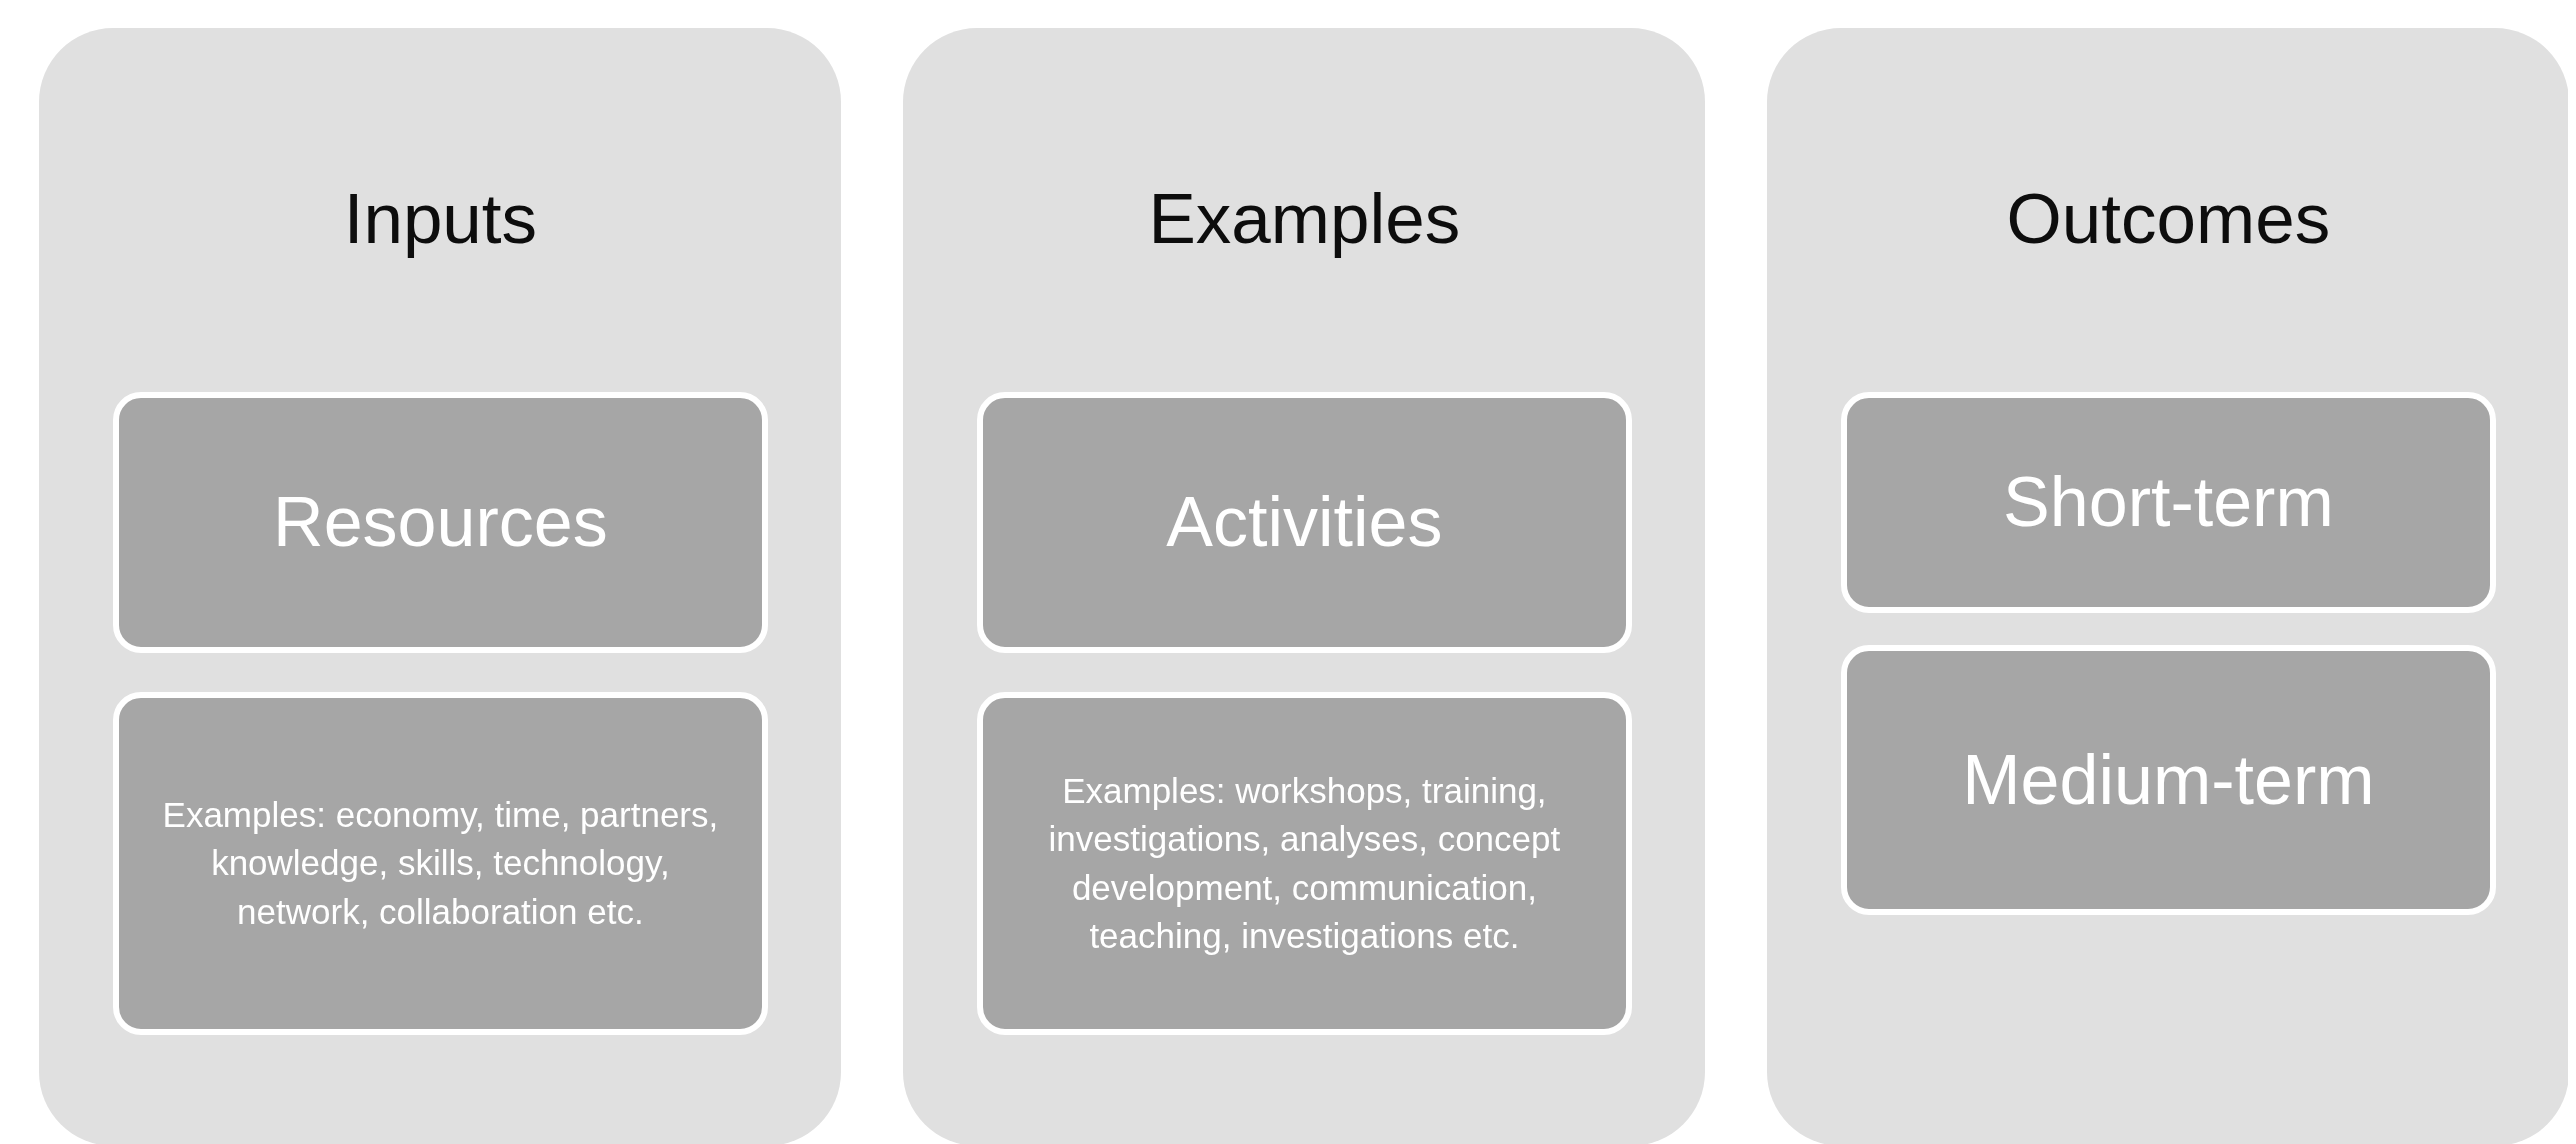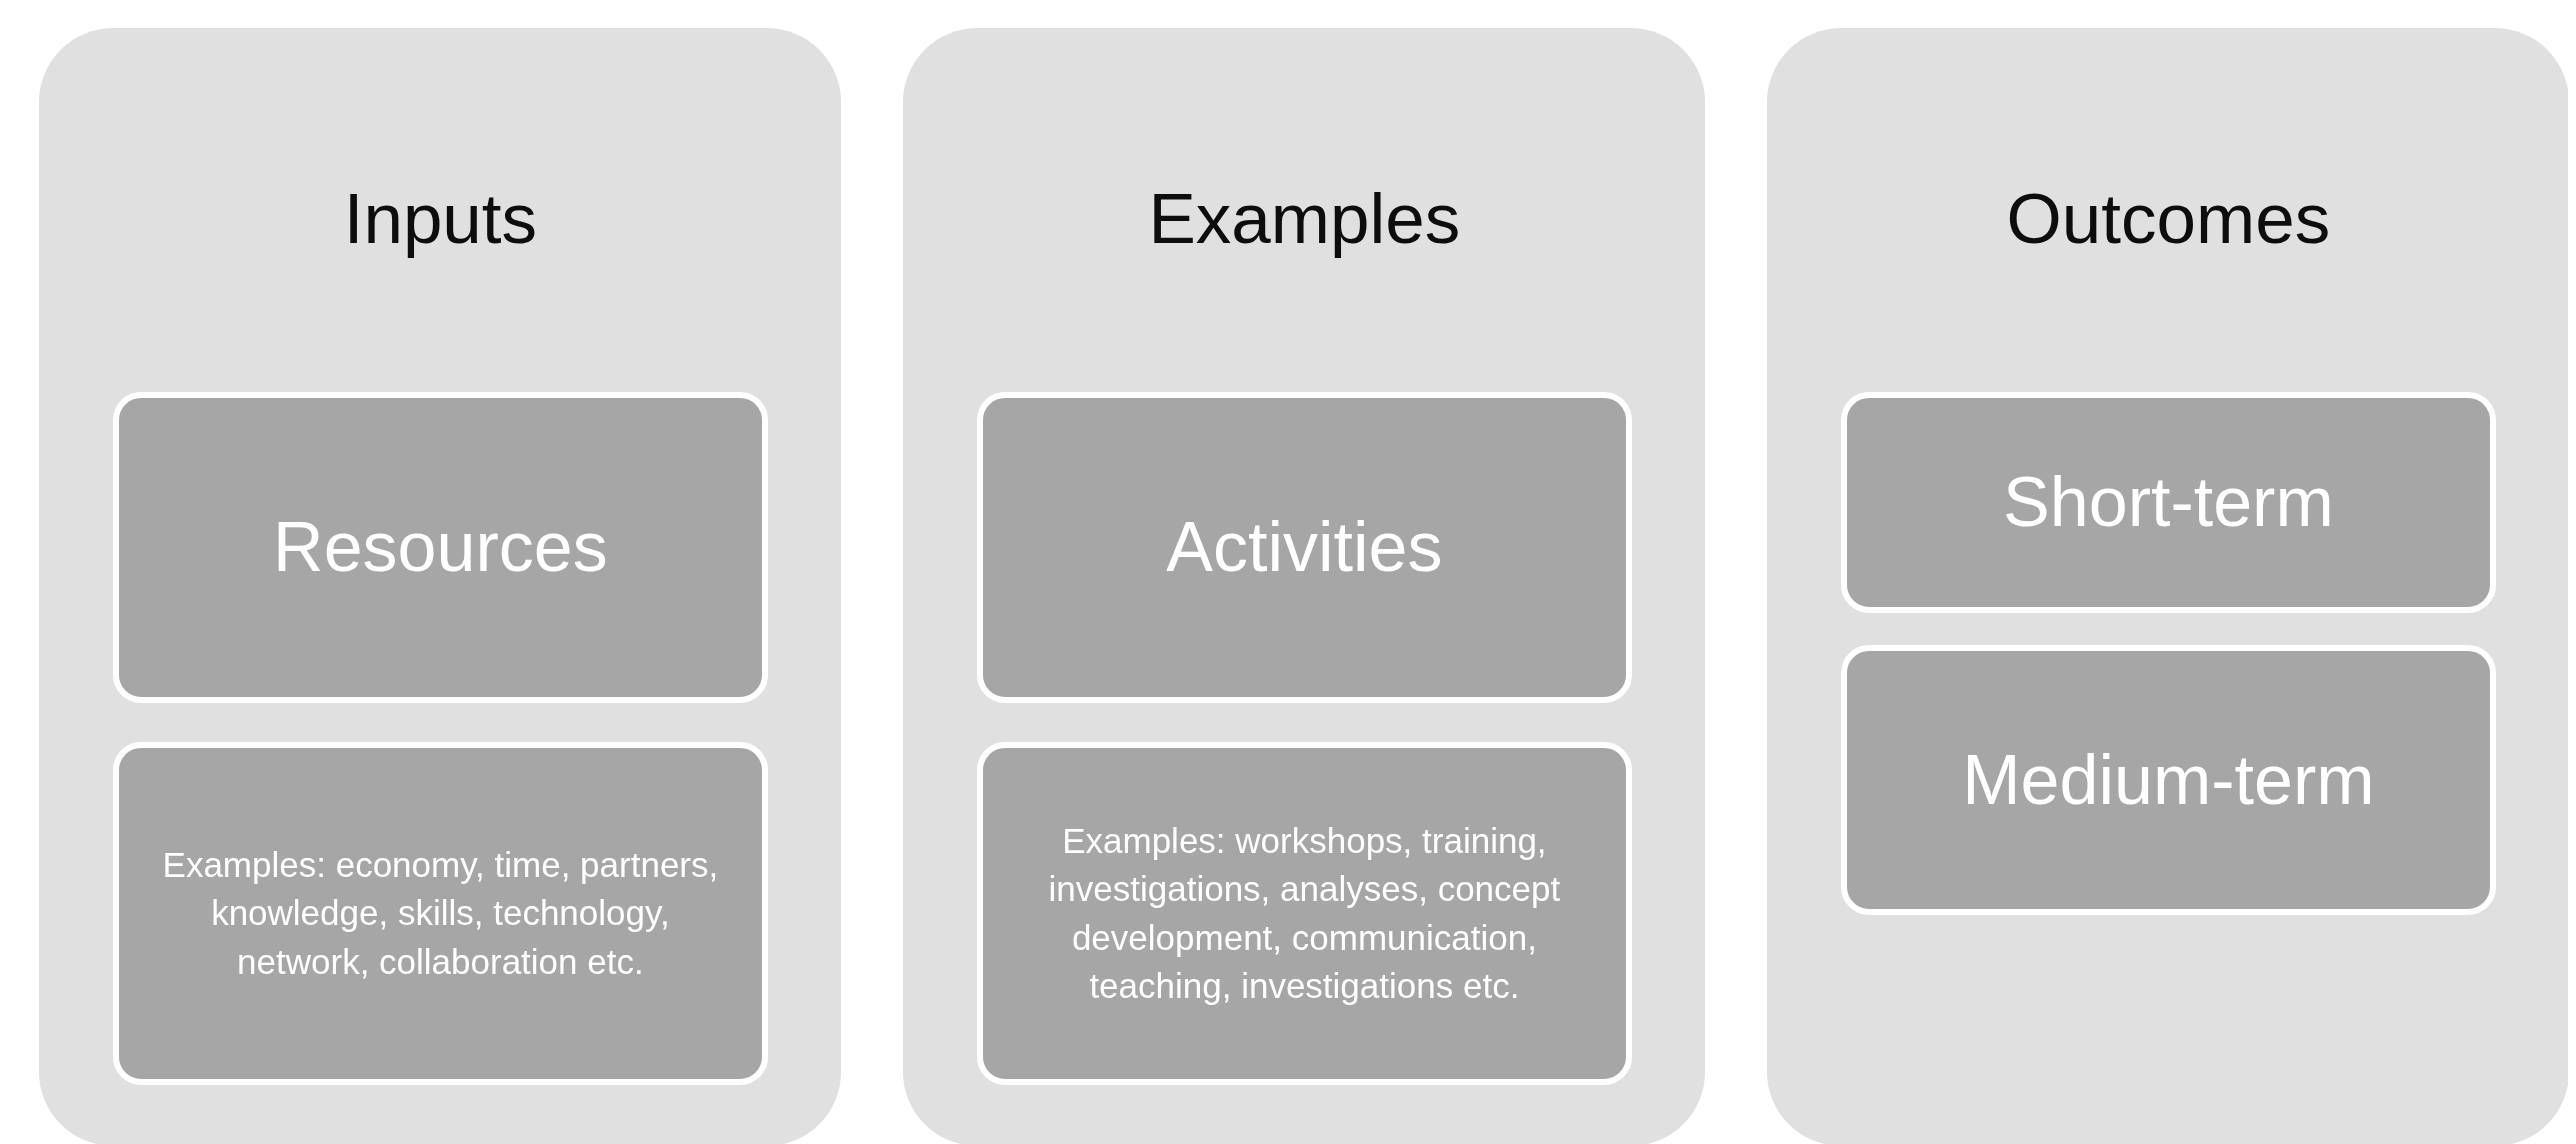--- a/index.html
+++ b/index.html
@@ -47,21 +47,21 @@
   .box {
     width: 655px;
     background: var(--box-bg);
     border: 6px solid var(--box-border);
     border-radius: 28px;
     display: flex;
     align-items: center;
     justify-content: center;
     flex: 0 0 auto;
   }
-  .box-a  { height: 311px; margin-top: 126px; }
+  .box-a  { height: 261px; margin-top: 126px; }
   .box-b  { height: 343px; margin-top: 39px; }
   .box-s1 { height: 221px; margin-top: 126px; }
   .box-s2 { height: 270px; margin-top: 32px; }
   .box-s3 { height: 211px; margin-top: 29px; }
   .box-label {
     font-size: 70px;
     line-height: 1.15;
     color: var(--box-text);
     text-align: center;
     white-space: nowrap;

